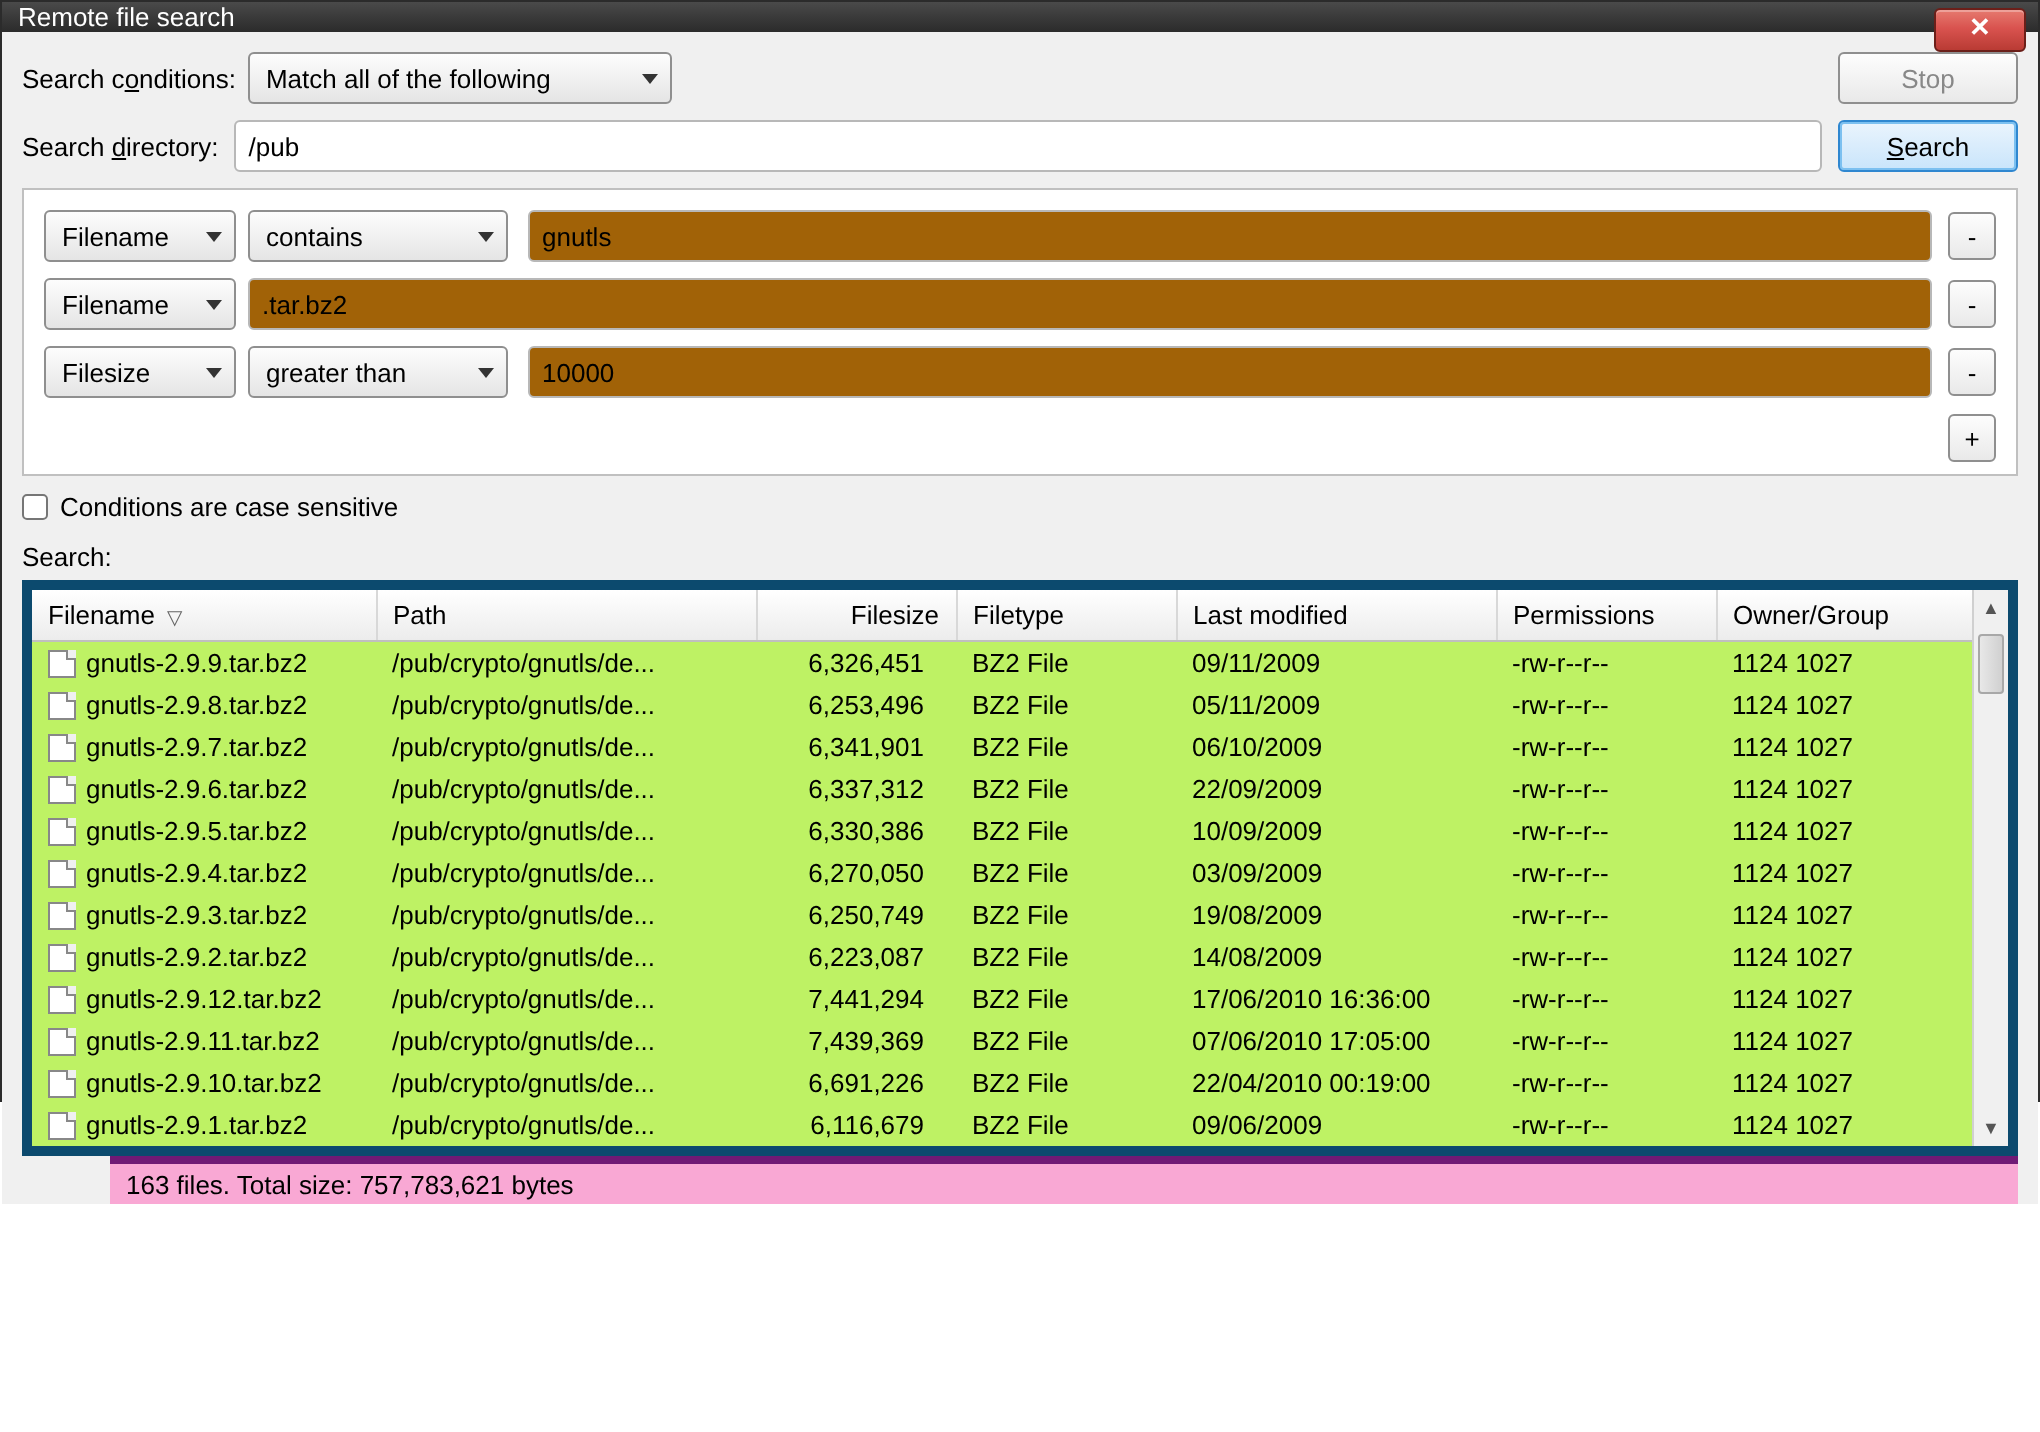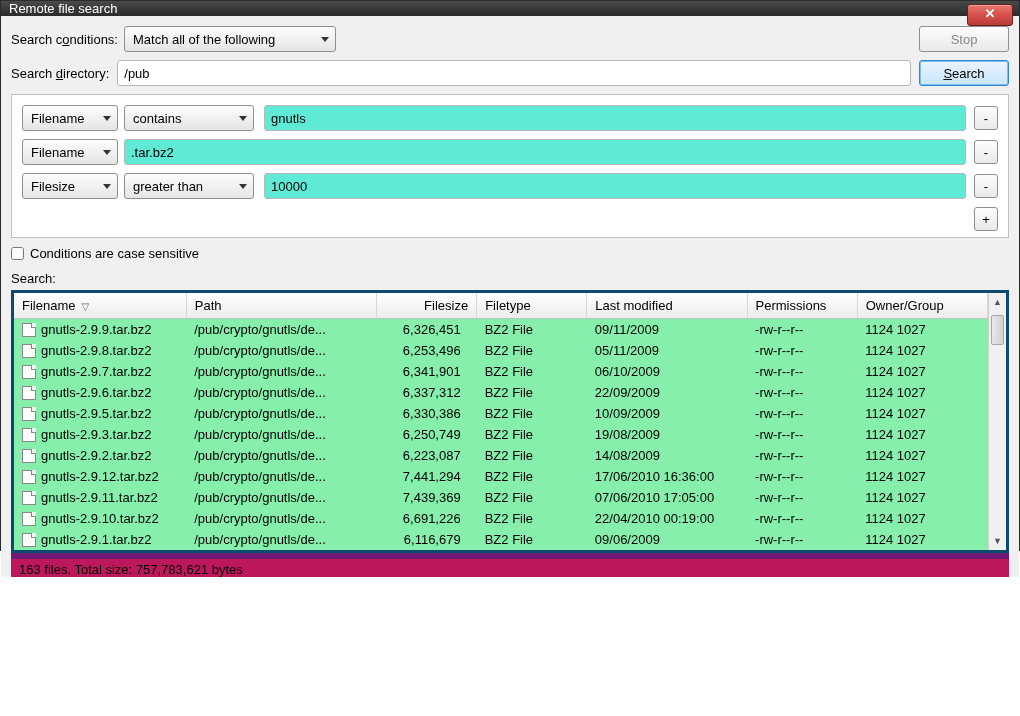--- a/index.html
+++ b/index.html
@@ -117,21 +117,21 @@
   border-right: 4px solid transparent;
   border-top: 5px solid #333;
 }
 .select.field { width: 96px; margin-right: 6px; }
 .select.op { width: 130px; margin-right: 10px; }
 .select.match { width: 212px; }
 .cond-value {
   flex: 1;
   height: 26px;
   border: 1px solid #b8b8b8;
-  background: #5eead4;
+  background: #a16207;
   padding: 0 6px;
   font: inherit;
   border-radius: 3px;
   margin-right: 8px;
 }
 .small-btn {
   width: 24px;
   height: 24px;
   background: linear-gradient(to bottom, #fdfdfd 0%, #e9e9e9 100%);
   border: 1px solid #8f8f8f;
@@ -145,22 +145,22 @@
 .add-row { display: flex; justify-content: flex-end; }
 .check-row {
   display: flex;
   align-items: center;
   margin-bottom: 10px;
 }
 .check-row input[type=checkbox] { margin-right: 6px; }
 .results-label { margin-bottom: 4px; }
 .table-wrap {
   flex: 1;
-  border: 3px solid #0c4a6e;
-  background: #86efac;
+  border: 5px solid #0c4a6e;
+  background: #bef264;
   position: relative;
   overflow: hidden;
   display: flex;
 }
 .table-scroll {
   flex: 1;
   overflow: hidden;
 }
 table {
   width: 100%;
@@ -232,24 +232,25 @@
   display: flex;
   align-items: center;
   justify-content: center;
   font-size: 9px;
   color: #555;
 }
 .vscroll .arr.up { top: 0; }
 .vscroll .arr.down { bottom: 0; }
 .statusbar {
   height: 24px;
-  border-top: 6px solid #701a75;
-  background: #be185d;
+  border-top: 4px solid #701a75;
+  background: #f9a8d4;
   padding: 3px 8px;
   font-size: 13px;
+  margin-left: 44px;
 }
 </style>
 </head>
 <body>
 
 <div class="window">
 
   <div class="titlebar">
     <span class="titlebar-title">Remote file search</span>
     <div class="close-btn">
@@ -388,20 +389,29 @@
               <tr>
                 <td><span class="file-icon"></span>gnutls-2.9.5.tar.bz2</td>
                 <td>/pub/crypto/gnutls/de...</td>
                 <td class="num">6,330,386</td>
                 <td>BZ2 File</td>
                 <td>10/09/2009</td>
                 <td>-rw-r--r--</td>
                 <td>1124 1027</td>
               </tr>
               <tr>
+                <td><span class="file-icon"></span>gnutls-2.9.4.tar.bz2</td>
+                <td>/pub/crypto/gnutls/de...</td>
+                <td class="num">6,270,050</td>
+                <td>BZ2 File</td>
+                <td>03/09/2009</td>
+                <td>-rw-r--r--</td>
+                <td>1124 1027</td>
+              </tr>
+              <tr>
                 <td><span class="file-icon"></span>gnutls-2.9.3.tar.bz2</td>
                 <td>/pub/crypto/gnutls/de...</td>
                 <td class="num">6,250,749</td>
                 <td>BZ2 File</td>
                 <td>19/08/2009</td>
                 <td>-rw-r--r--</td>
                 <td>1124 1027</td>
               </tr>
               <tr>
                 <td><span class="file-icon"></span>gnutls-2.9.2.tar.bz2</td>

